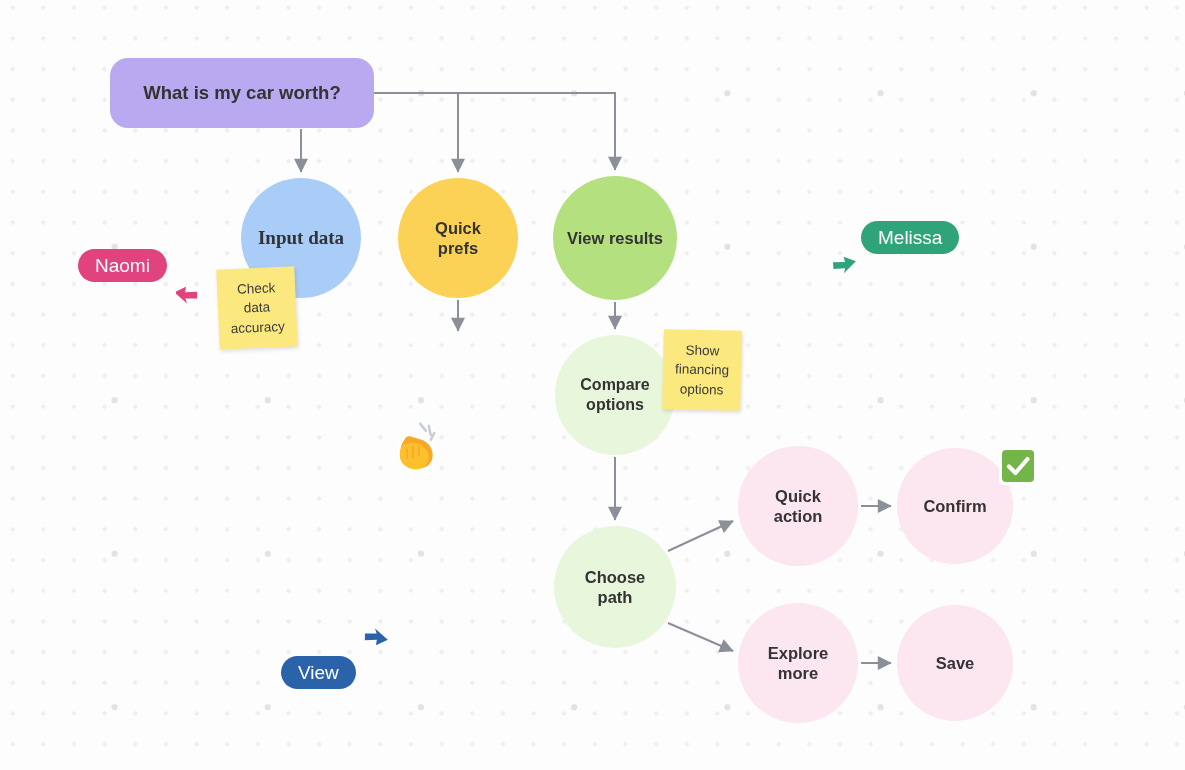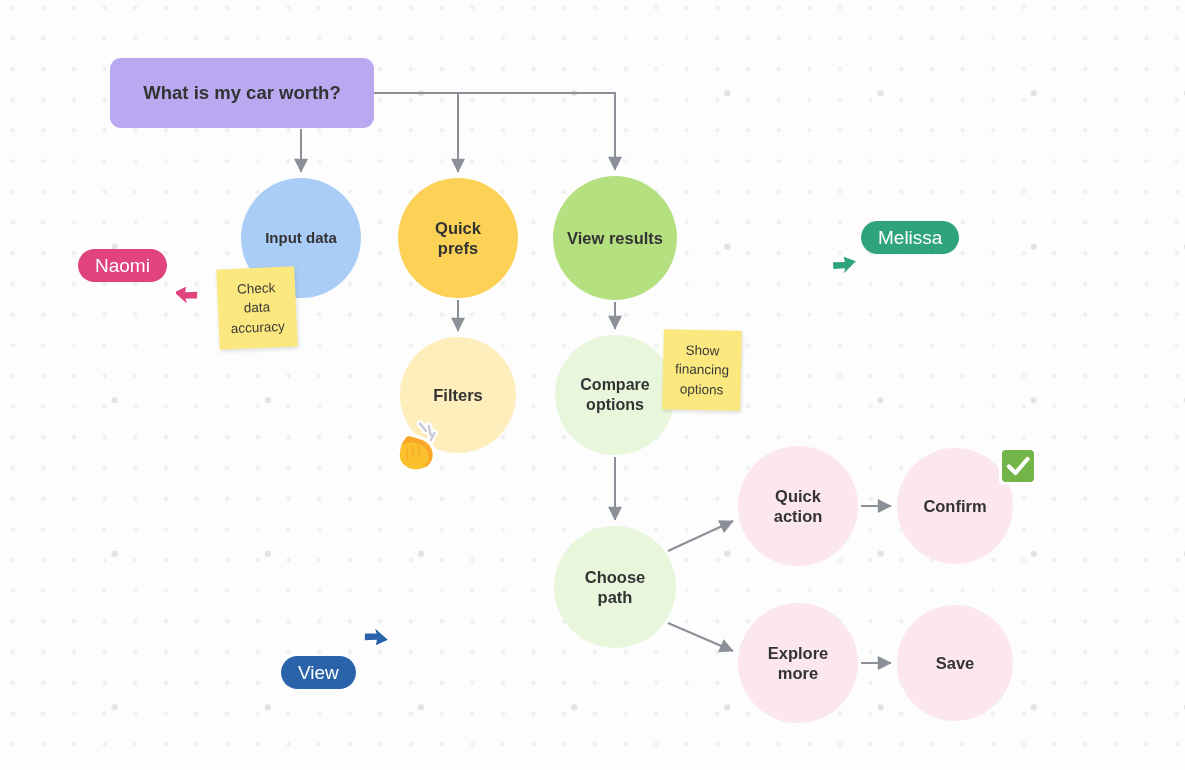--- a/index.html
+++ b/index.html
@@ -34,21 +34,21 @@
     position: absolute;
     box-sizing: border-box;
     display: flex;
     align-items: center;
     justify-content: center;
     text-align: center;
     color: #333333;
     line-height: 1.22;
   }
   .node-box {
-    border-radius: 11px;
+    border-radius: 18px;
     font-size: 18.5px;
     font-weight: 600;
   }
   .node-circle {
     border-radius: 50%;
     font-weight: 600;
   }
   .node-label {
     white-space: pre-line;
     display: block;
@@ -122,36 +122,33 @@
       <path d="M861,506 L891,506" marker-end="url(#arrowhead)"></path>
 
       <path d="M861,663 L891,663" marker-end="url(#arrowhead)"></path>
     </g>
   </svg>
 
   <div class="node node-box" style="left:110px; top:58px; width:264px; height:70px; background:#b8a9f0;">
     <span class="node-label">What is my car worth?</span>
   </div>
 
-  <div class="node node-circle" style="left:241px; top:178px; width:120px; height:120px; background:#aacdf7; font-size:15px;">
+  <div class="node node-circle" style="left:241px; top:178px; width:120px; height:120px; background:#aacdf7; font-size:19px;font-family:Liberation Serif, serif;">
     <span class="node-label">Input data</span>
   </div>
 
   <div class="node node-circle" style="left:398px; top:178px; width:120px; height:120px; background:#fcd256; font-size:16.5px;">
     <span class="node-label">Quick
 prefs</span>
   </div>
 
   <div class="node node-circle" style="left:553px; top:176px; width:124px; height:124px; background:#b5e080; font-size:16.5px;">
     <span class="node-label">View results</span>
   </div>
 
-  <div class="node node-circle" style="left:400px; top:337px; width:116px; height:116px; background:#fdeebb; font-size:16.5px;">
-    <span class="node-label">Filters</span>
-  </div>
 
   <div class="node node-circle" style="left:555px; top:335px; width:120px; height:120px; background:#e8f6dc; font-size:16px;">
     <span class="node-label">Compare
 options</span>
   </div>
 
   <div class="node node-circle" style="left:554px; top:526px; width:122px; height:122px; background:#e8f6dc; font-size:16.5px;">
     <span class="node-label">Choose
 path</span>
   </div>

